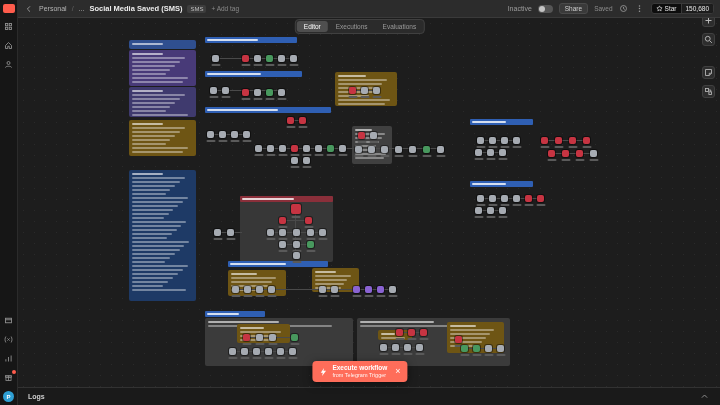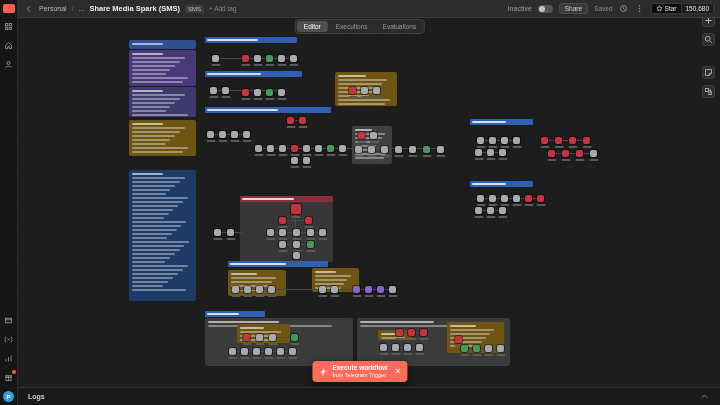--- a/index.html
+++ b/index.html
@@ -164,21 +164,21 @@
 
 <div class="header">
   <span class="hdr-icon">
     <svg width="8" height="8" viewBox="0 0 12 12" fill="none" stroke="currentColor" stroke-width="1.4">
         <path d="M7.5 2 3.5 6l4 4"></path>
       </svg>
   </span>
   <span class="crumb">Personal</span>
   <span class="crumb-sep">/</span>
   <span class="crumb">...</span>
-  <span class="wf-name">Share Media Spark (SMS)</span>
+  <span class="wf-name">Social Media Saved (SMS)</span>
   <span class="tag-chip">SMS</span>
   <span class="add-tag">+ Add tag</span>
 
   <span class="hdr-right">
     <span class="status-label">Inactive</span>
     <span class="toggle">
         <span class="knob"></span>
       </span>
     <span class="share-btn">Share</span>
     <span class="saved-label">Saved</span>

